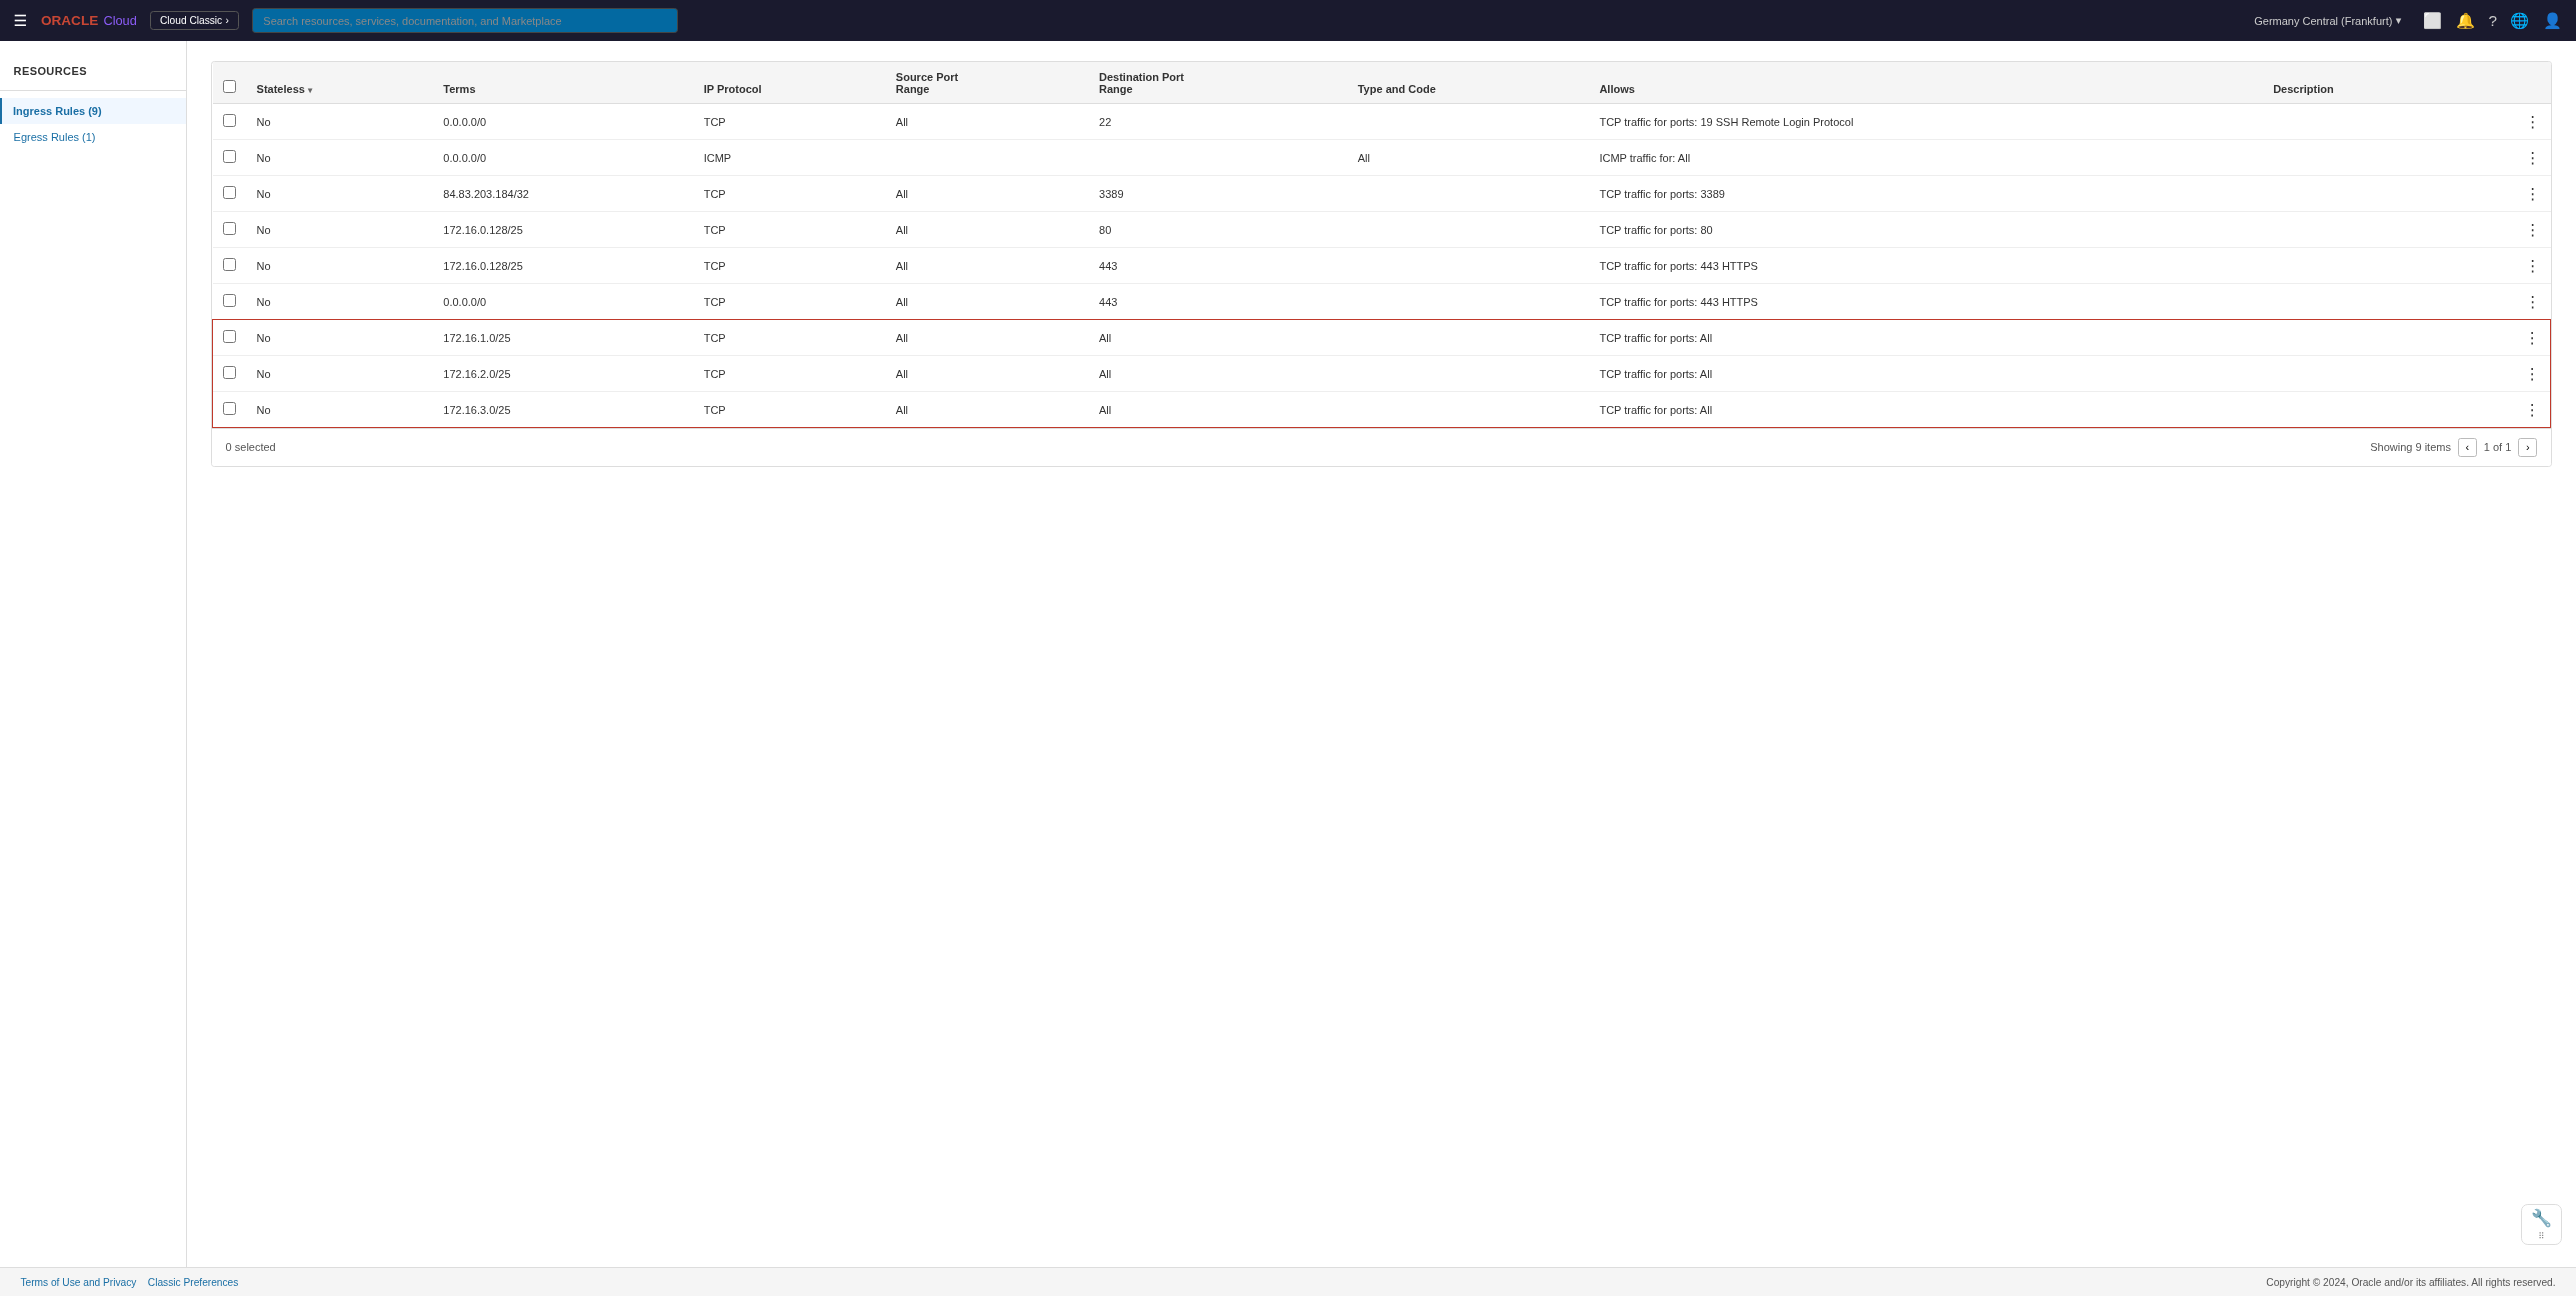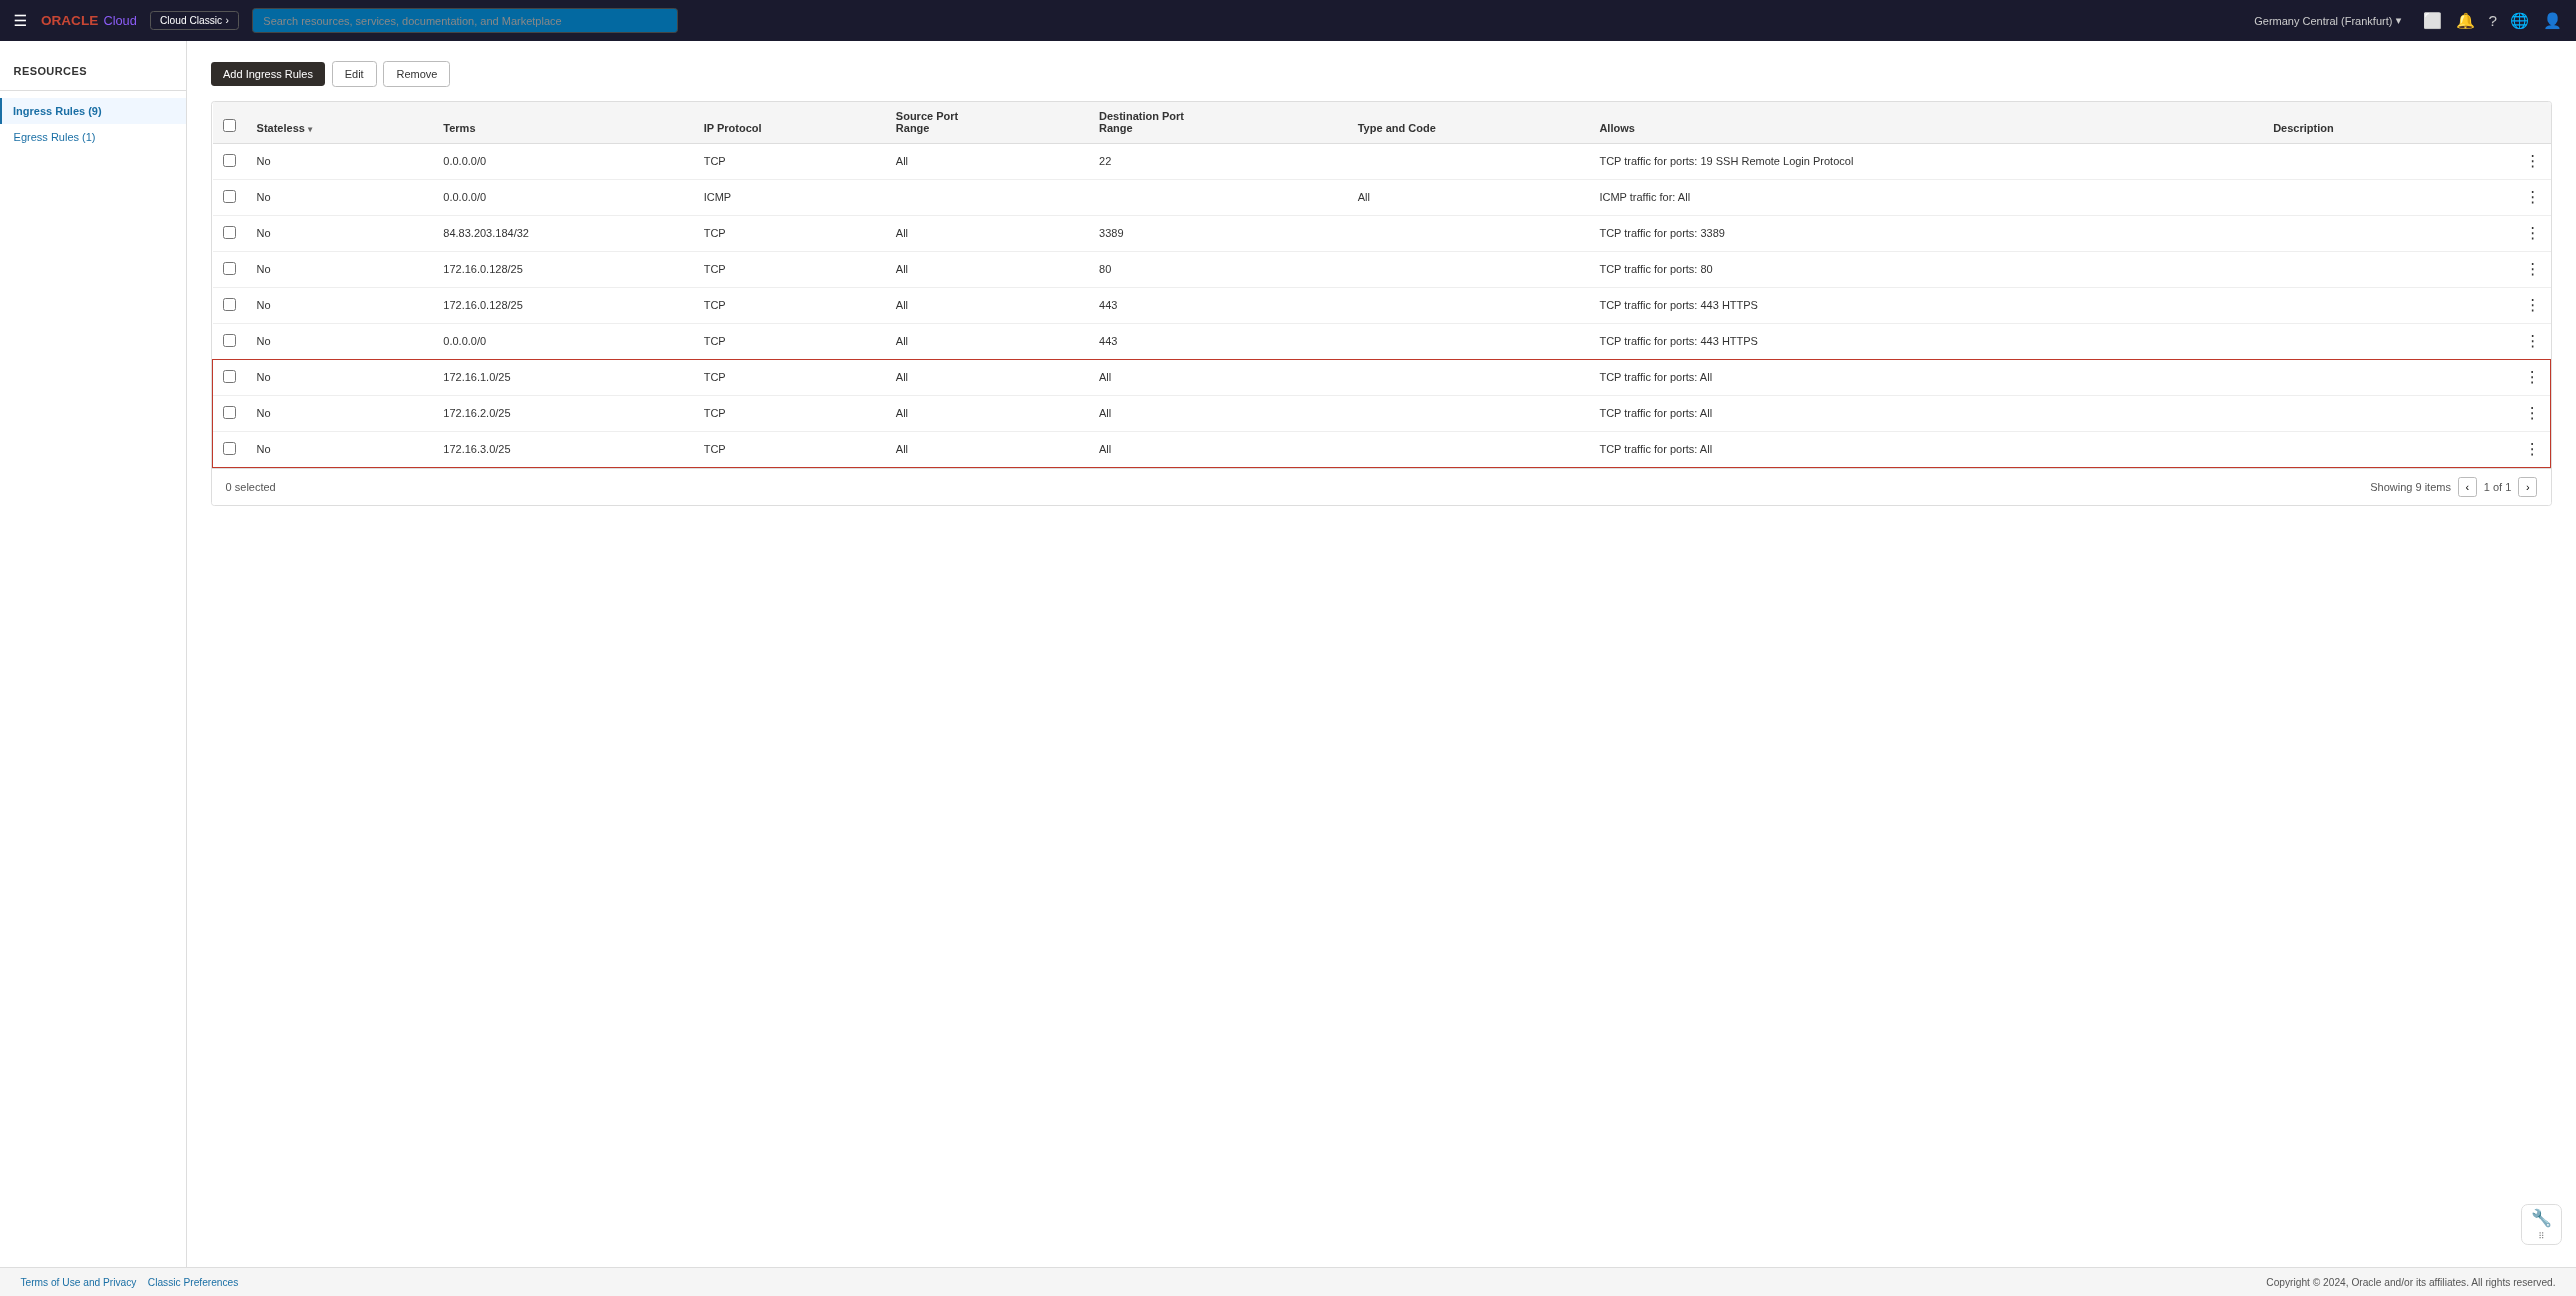--- a/index.html
+++ b/index.html
@@ -267,25 +267,20 @@
     <a class="sidebar-item active">
       <span>Ingress Rules (9)</span>
     </a>
     <a class="sidebar-item">
       <span>Egress Rules (1)</span>
     </a>
   </aside>
 
   <main class="main">
 
-    <div class="toolbar">
-      <button class="btn-primary">Add Ingress Rules</button>
-      <button class="btn-secondary">Edit</button>
-      <button class="btn-secondary">Remove</button>
-    </div>
 
     <div class="table-container">
       <table>
         <thead>
           <tr>
             <th class="checkbox-cell">
               <input type="checkbox" style="">
             </th>
             <th>
               <span>Stateless</span>

